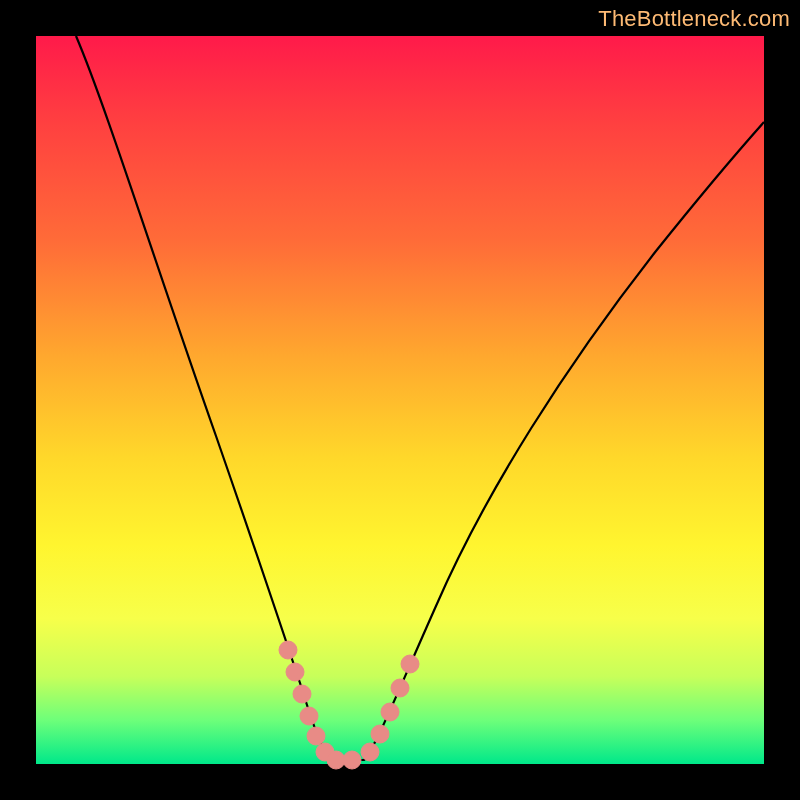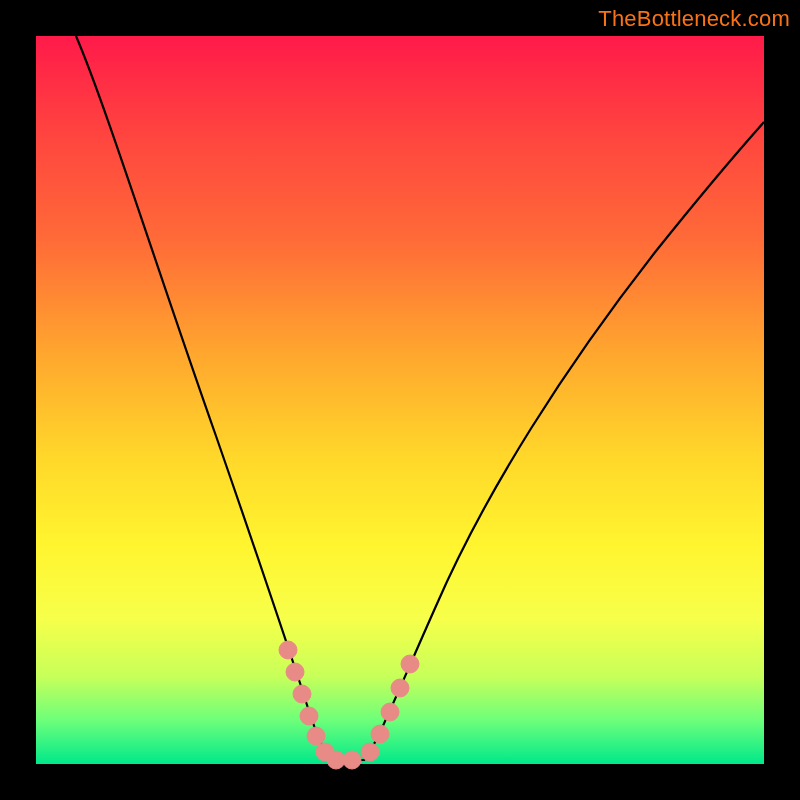--- a/index.html
+++ b/index.html
@@ -37,21 +37,21 @@
       #f7ff4a 80%,
       #c7ff5a 88%,
       #6dff7a 94%,
       #00e88a 100%
     );
   }
   .attribution {
     position: absolute;
     top: 6px;
     right: 10px;
-    color: #f97316;
+    color: #fdba74;
     font-size: 22px;
     font-weight: 500;
     letter-spacing: 0.2px;
   }
   svg.curves {
     position: absolute;
     top: 0;
     left: 0;
     width: 728px;
     height: 728px;

